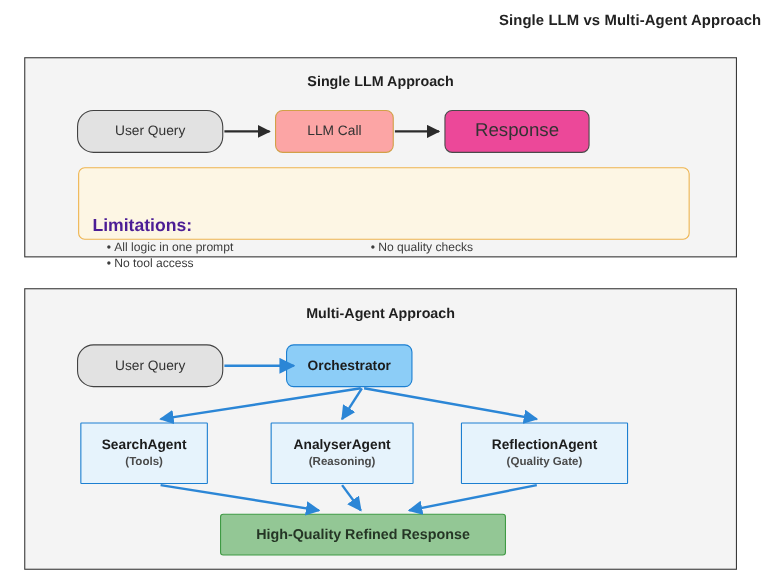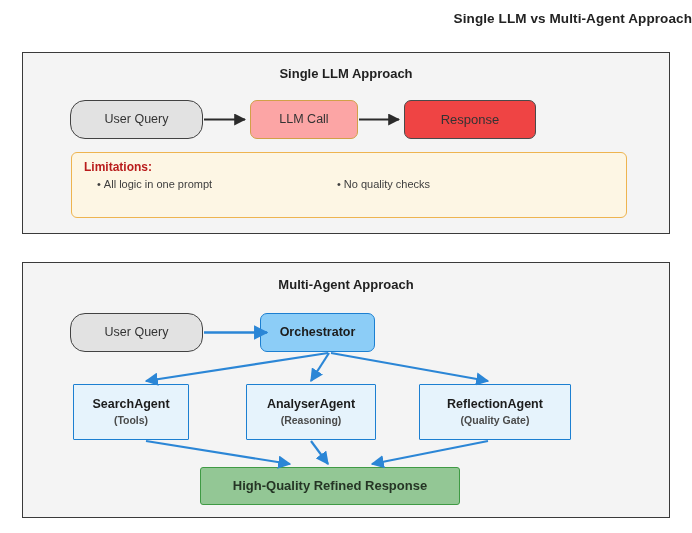--- a/index.html
+++ b/index.html
@@ -76,24 +76,24 @@
   
   .node-orange {
     background: #fca5a5;
     border: 1.7px solid #d2a048;
     border-radius: 7px;
     font-size: 12.5px;
     color: #333333;
   }
   
   .node-green-light {
-    background: #ef4444;
+    background: #ec4899;
     border: 1.7px solid #4a4a4a;
     border-radius: 7px;
-    font-size: 13px;
+    font-size: 17px;
     color: #333333;
   }
   
   .node-green-strong {
     background: #93c795;
     border: 1.9px solid #3f9a44;
     border-radius: 3px;
     font-size: 13px;
     font-weight: bold;
     color: #253525;
@@ -129,24 +129,25 @@
     top: 152px;
     width: 556px;
     height: 66px;
     box-sizing: border-box;
     background: #fdf6e4;
     border: 1.5px solid #eeb44f;
     border-radius: 6px;
     padding: 7px 12px 0 12px;
   }
   #limitations-title {
-    font-size: 12px;
-    font-weight: bold;
-    color: #b91c1c;
+    font-size: 16px;
+    font-weight: bold;
+    color: #4c1d95;
     margin-bottom: 3px;
+    margin-top: 37px;
   }
   .limit-cols {
     position: relative;
     height: 34px;
   }
   .limit-col {
     position: absolute;
     top: 0;
   }
   #limit-col-a { left: 13px; }
@@ -196,20 +197,21 @@
 
 <div class="node node-green-light" id="node-response">
   <span class="title-line">Response</span>
 </div>
 
 <div id="limitations-box">
   <div id="limitations-title">Limitations:</div>
   <div class="limit-cols">
     <div class="limit-col" id="limit-col-a">
       <div class="limit-item"><span class="bullet">•</span><span>All logic in one prompt</span></div>
+      <div class="limit-item"><span class="bullet">•</span><span>No tool access</span></div>
     </div>
     <div class="limit-col" id="limit-col-b">
       <div class="limit-item"><span class="bullet">•</span><span>No quality checks</span></div>
     </div>
   </div>
 </div>
 
 <div class="panel" id="panel-multi">
   <div class="panel-title">Multi-Agent Approach</div>
 </div>

